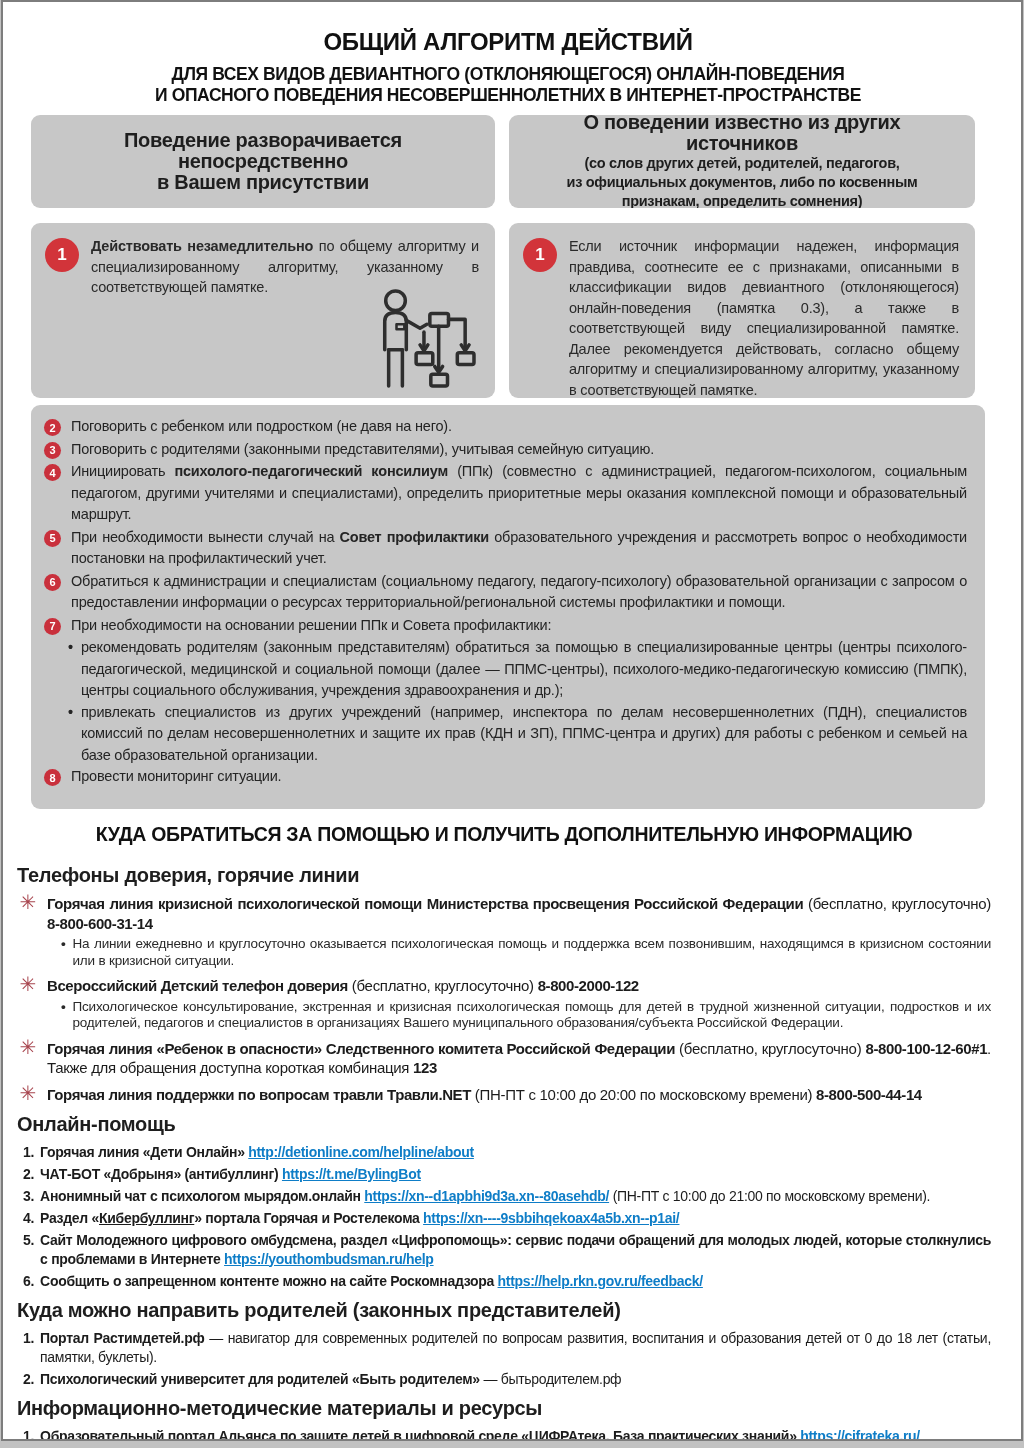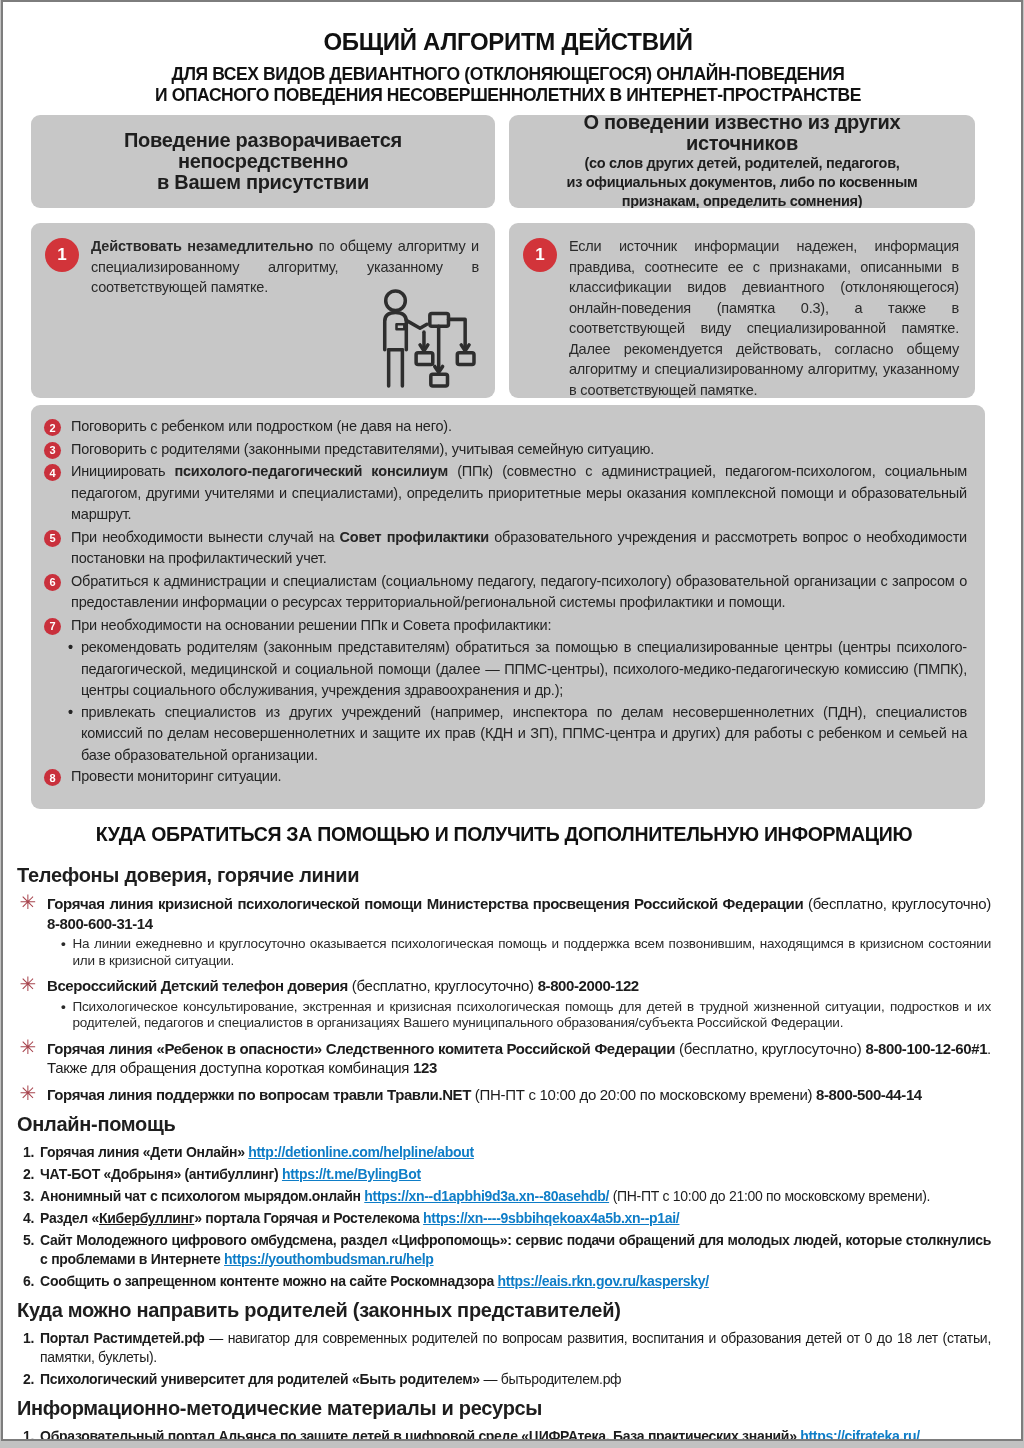--- a/index.html
+++ b/index.html
@@ -260,21 +260,21 @@
       <div class="li">
           <span class="num">4.</span>
           <div><span>Раздел «</span><span class="und">Кибербуллинг</span><span>» портала Горячая и Ростелекома </span><a class="link">https://xn----9sbbihqekoax4a5b.xn--p1ai/</a></div>
         </div>
       <div class="li">
           <span class="num">5.</span>
           <div><span>Сайт Молодежного цифрового омбудсмена, раздел «Цифропомощь»: сервис подачи обращений для молодых людей, которые столкнулись с проблемами в Интернете </span><a class="link">https://youthombudsman.ru/help</a></div>
         </div>
       <div class="li">
           <span class="num">6.</span>
-          <div><span>Сообщить о запрещенном контенте можно на сайте Роскомнадзора </span><a class="link">https://eais.rkn.gov.ru/kaspersky/</a></div>
+          <div><span>Сообщить о запрещенном контенте можно на сайте Роскомнадзора </span><a class="link">https://help.rkn.gov.ru/feedback/</a></div>
         </div>
     </div>
 
     <div class="subhead">Куда можно направить родителей (законных представителей)</div>
     <div class="list">
       <div class="li">
           <span class="num">1.</span>
           <div><span>Портал  Растимдетей.рф</span><span class="norm"> — навигатор для современных родителей по вопросам развития, воспитания и образования детей от 0 до 18 лет (статьи, памятки, буклеты).</span></div>
         </div>
       <div class="li">

